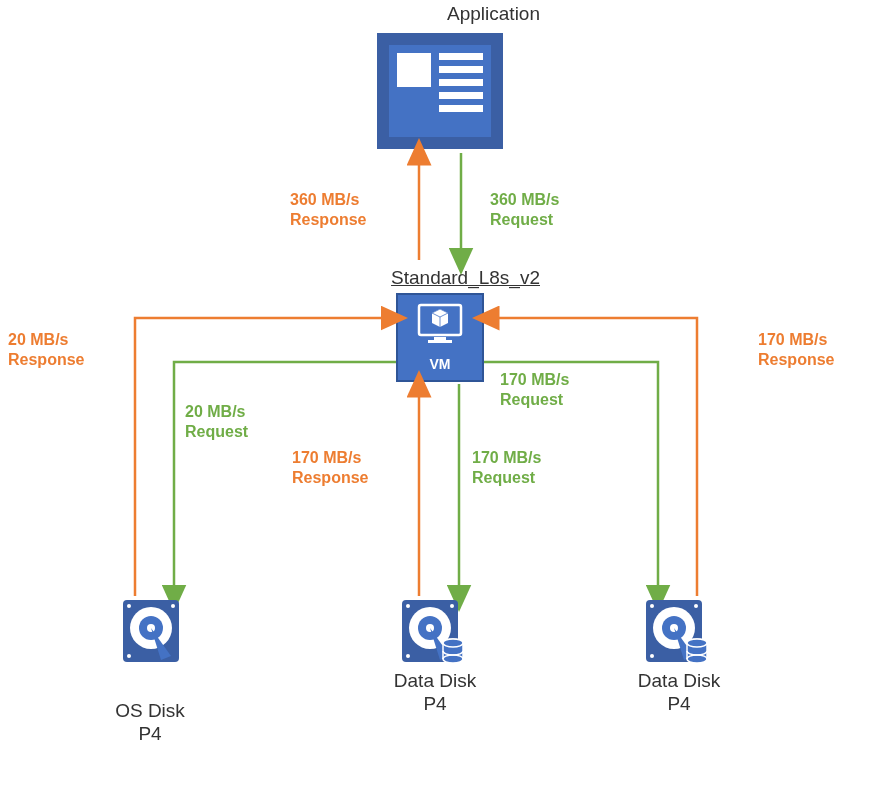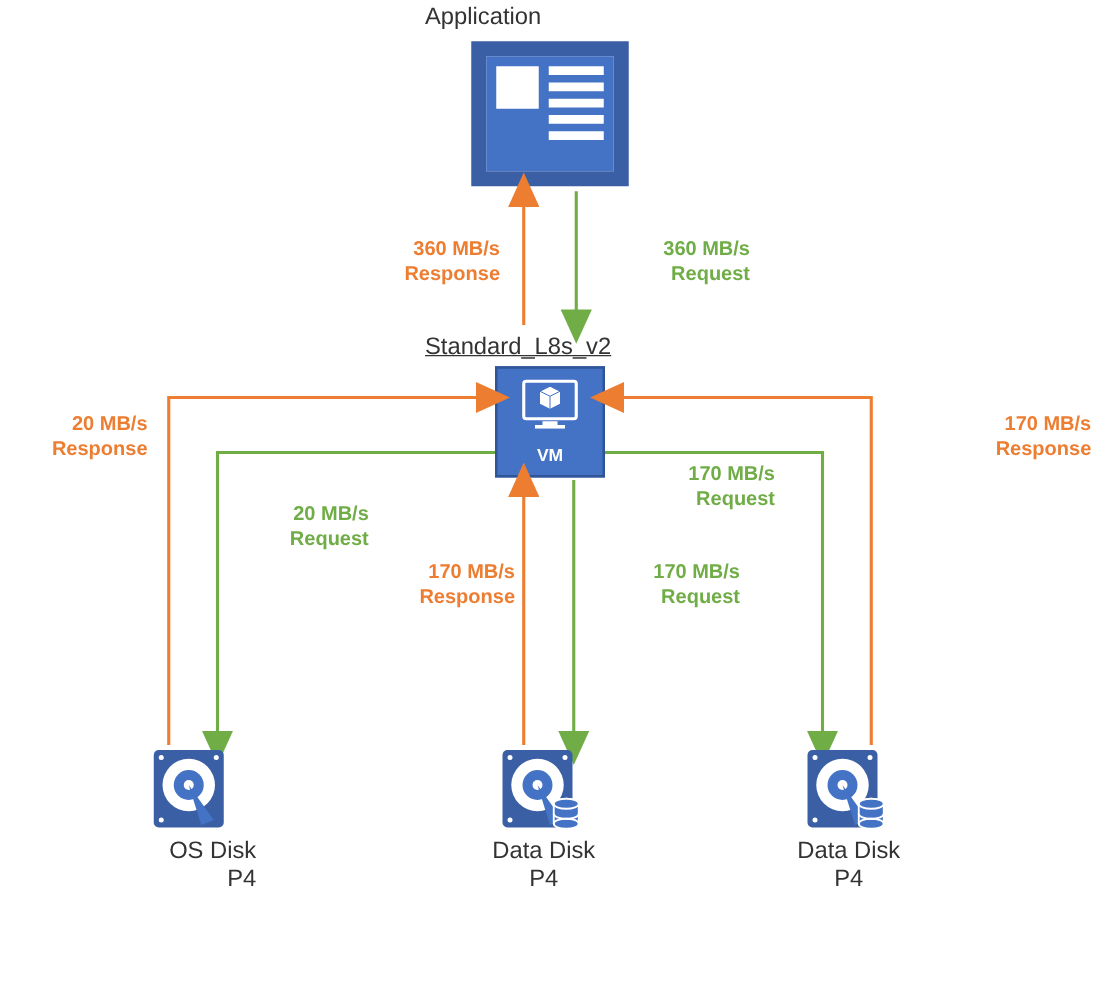--- a/index.html
+++ b/index.html
@@ -7,28 +7,28 @@
   font-family: "Segoe UI", Arial, sans-serif;
   background: #fff;
   width: 878px;
   height: 792px;
   position: relative;
 }
 .label {
   position: absolute;
   font-size: 19px;
   color: #333;
-  text-align: left;
+  text-align: right;
   line-height: 1.2;
 }
 .flow-label {
   position: absolute;
   font-size: 16px;
   font-weight: 600;
-  text-align: right;
+  text-align: left;
   line-height: 1.25;
 }
 .orange { color: #ED7D31; }
 .green { color: #70AD47; }
 .node-box {
   position: absolute;
   background: #4472C4;
   border: 2px solid #2F5597;
 }
 .app-box {
@@ -183,21 +183,21 @@
     <rect x="2" y="2" width="56" height="62" rx="4" fill="#3B5FA4"></rect>
     <circle cx="30" cy="30" r="21" fill="#fff"></circle>
     <circle cx="30" cy="30" r="12" fill="#4472C4"></circle>
     <circle cx="30" cy="30" r="4" fill="#fff"></circle>
     <path d="M 30 30 L 50 58 L 40 62 Z" fill="#4472C4"></path>
     <circle cx="8" cy="8" r="2" fill="#fff"></circle>
     <circle cx="52" cy="8" r="2" fill="#fff"></circle>
     <circle cx="8" cy="58" r="2" fill="#fff"></circle>
   </svg>
 </div>
-<div class="label" style="left:95px; top:670px; width:110px; text-align:right;">
+<div class="label" style="left:95px; top:700px; width:110px; text-align:center;">
   <span>OS Disk</span><br>
   <span>P4</span>
 </div>
 
 <div class="disk" style="left:400px; top:598px;">
   <svg width="66" height="68">
     <rect x="2" y="2" width="56" height="62" rx="4" fill="#3B5FA4"></rect>
     <circle cx="30" cy="30" r="21" fill="#fff"></circle>
     <circle cx="30" cy="30" r="12" fill="#4472C4"></circle>
     <circle cx="30" cy="30" r="4" fill="#fff"></circle>

